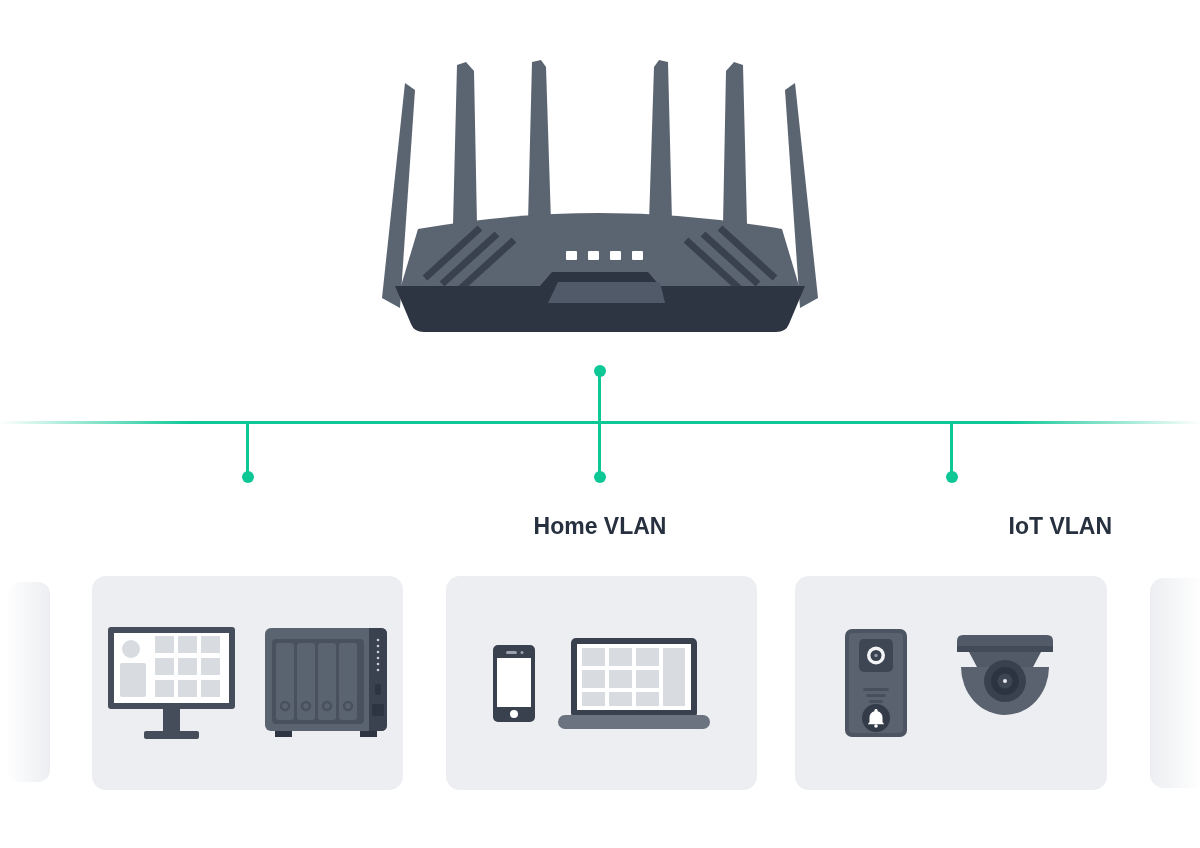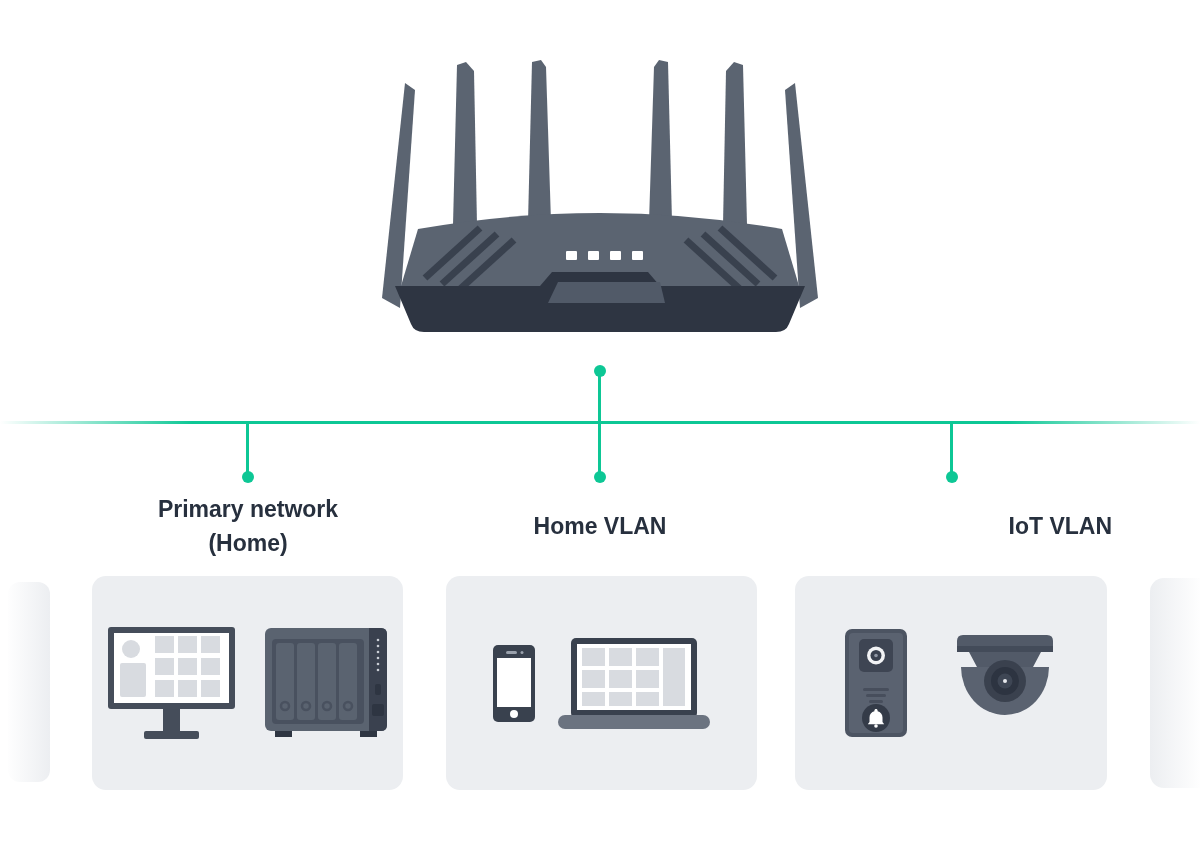--- a/index.html
+++ b/index.html
@@ -74,24 +74,20 @@
 
   <div class="trunk"></div>
   <div class="stem center"></div>
   <div class="stem left"></div>
   <div class="stem right"></div>
   <div class="dot" style="left:594px;top:365px;"></div>
   <div class="dot" style="left:594px;top:471px;"></div>
   <div class="dot" style="left:242px;top:471px;"></div>
   <div class="dot" style="left:946px;top:471px;"></div>
 
-  <div class="group-label g0">
-    <span>Primary network</span>
-    <span>(Home)</span>
-  </div>
   <div class="group-label g1">
     <span>Home VLAN</span>
   </div>
   <div class="group-label g2">
     <span>IoT VLAN</span>
   </div>
 
   <div class="strip sl"></div>
   <div class="strip sr"></div>
 

